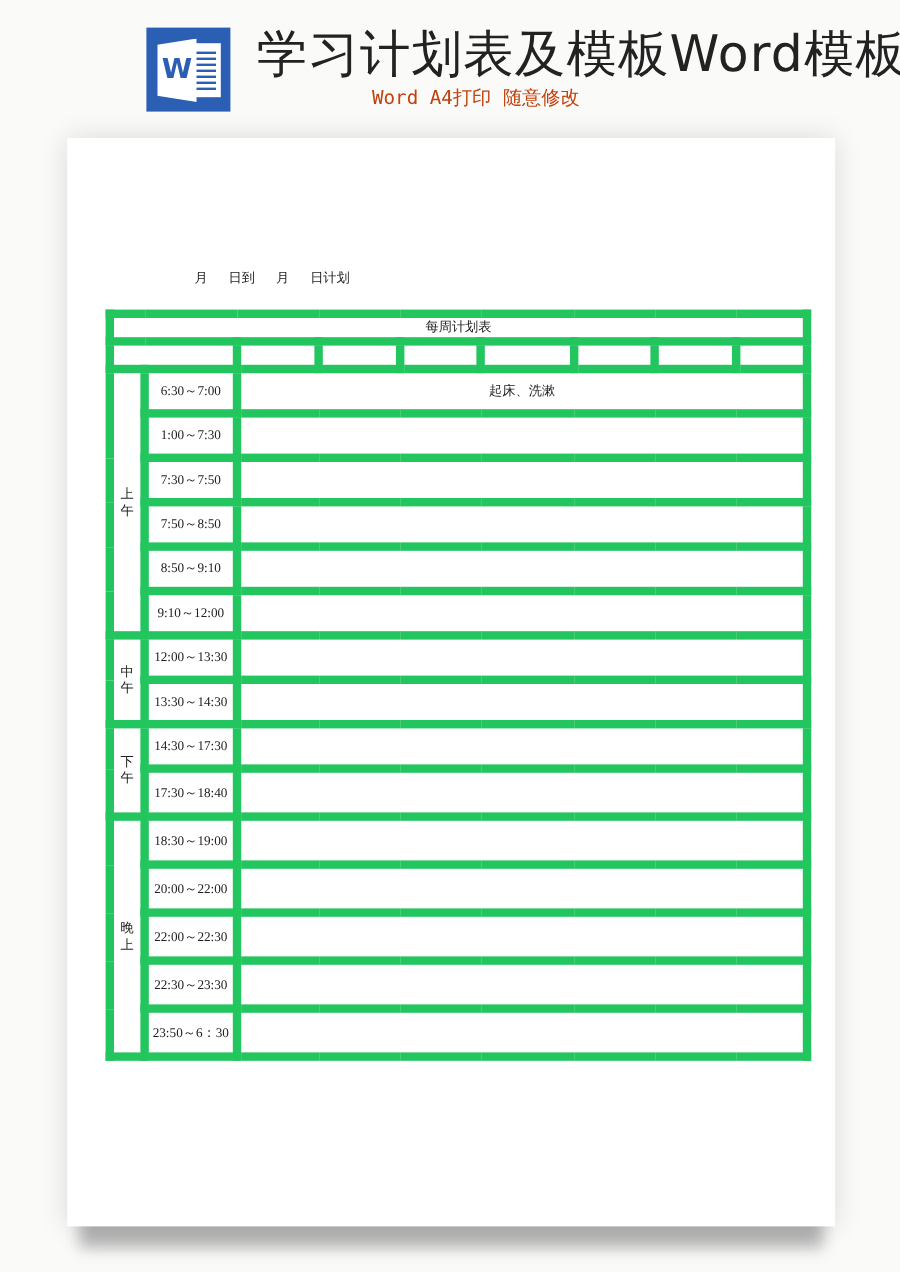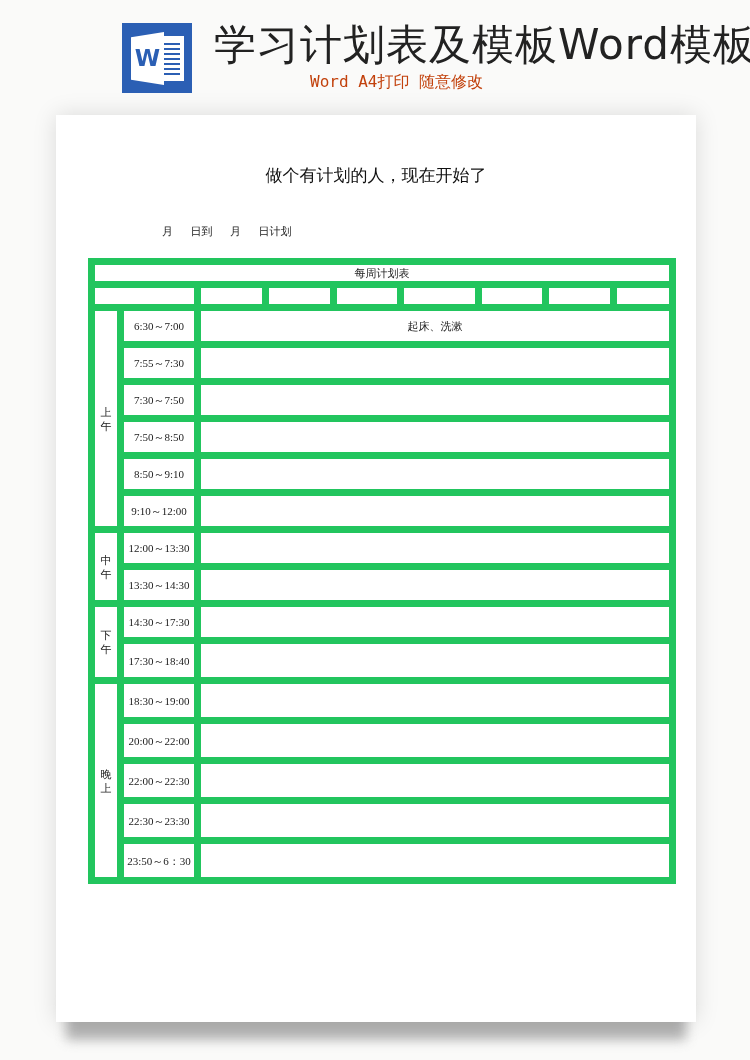--- a/index.html
+++ b/index.html
@@ -86,21 +86,20 @@
     <div class="cover"></div>
     <div class="letter">W</div>
   </div>
   <div class="banner-title">学习计划表及模板Word模板</div>
   <div class="banner-sub">Word A4打印 随意修改</div>
 </div>
 
 <div class="page-shadow"></div>
 
 <div class="page">
-  <div class="doc-title">做个有计划的人，现在开始了</div>
   <div class="date-line">月     日到     月     日计划</div>
 
   <table class="plan">
     <colgroup>
       <col style="width:29px">
         <col style="width:77px">
       <col style="width:68px">
         <col style="width:68px">
         <col style="width:67px">
         <col style="width:78px">
@@ -121,21 +120,21 @@
         <td></td>
         <td></td>
         <td></td>
       </tr>
     <tr class="r-slot">
           <td rowspan="6" class="period">上<br>午</td>
           <td>6:30～7:00</td>
           <td colspan="7">起床、洗漱</td>
         </tr>
         <tr class="r-slot">
-          <td>7:55～7:30</td>
+          <td>1:00～7:30</td>
           <td colspan="7"></td>
         </tr>
         <tr class="r-slot">
           <td>7:30～7:50</td>
           <td colspan="7"></td>
         </tr>
         <tr class="r-slot">
           <td>7:50～8:50</td>
           <td colspan="7"></td>
         </tr>

